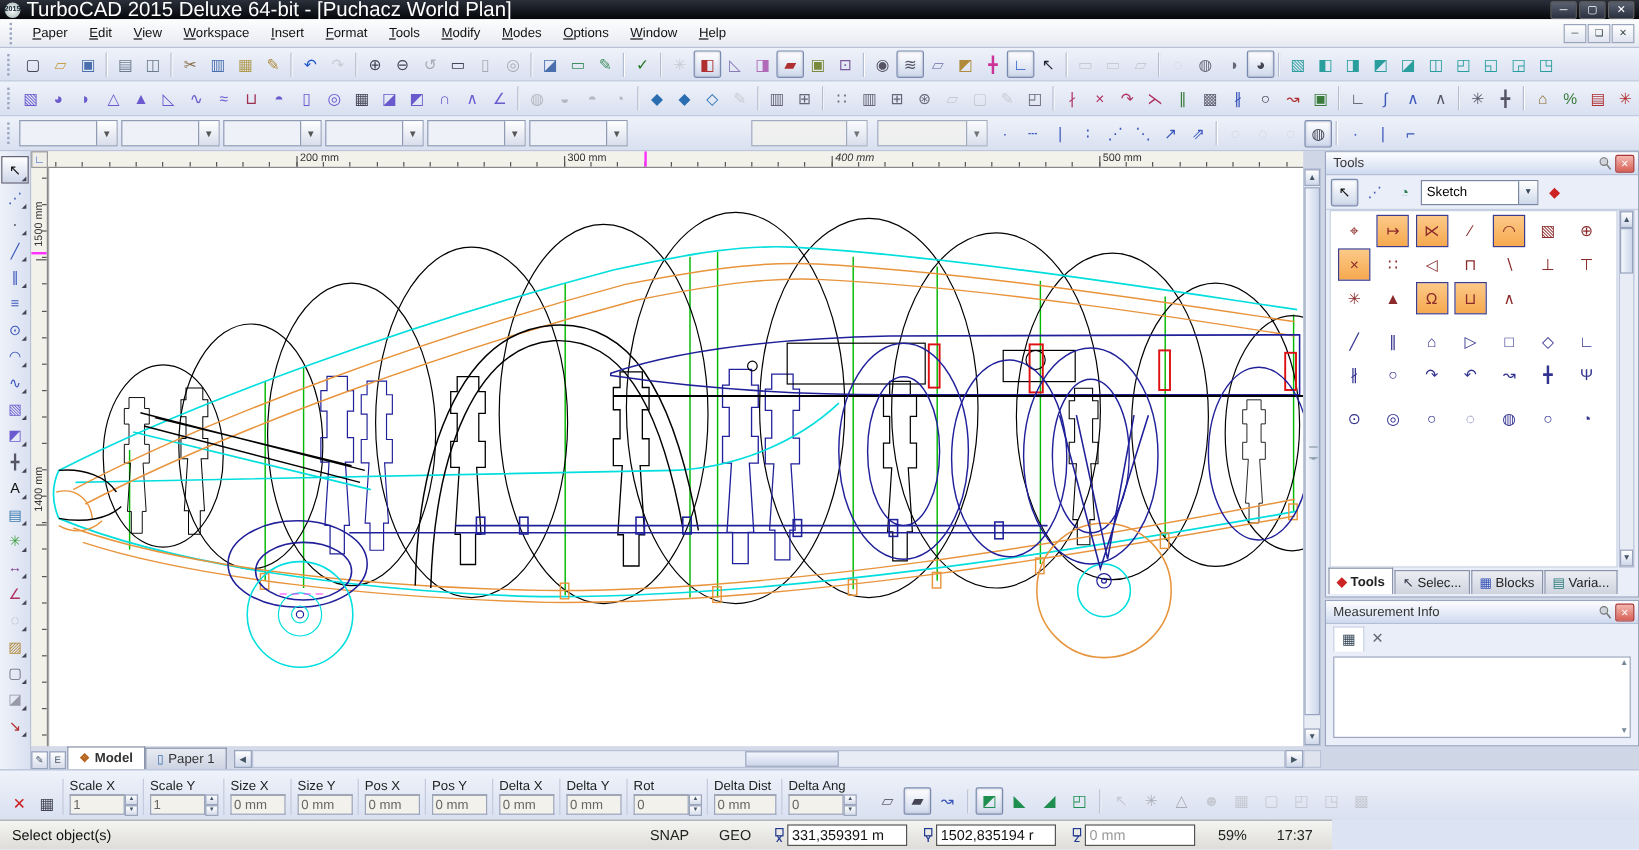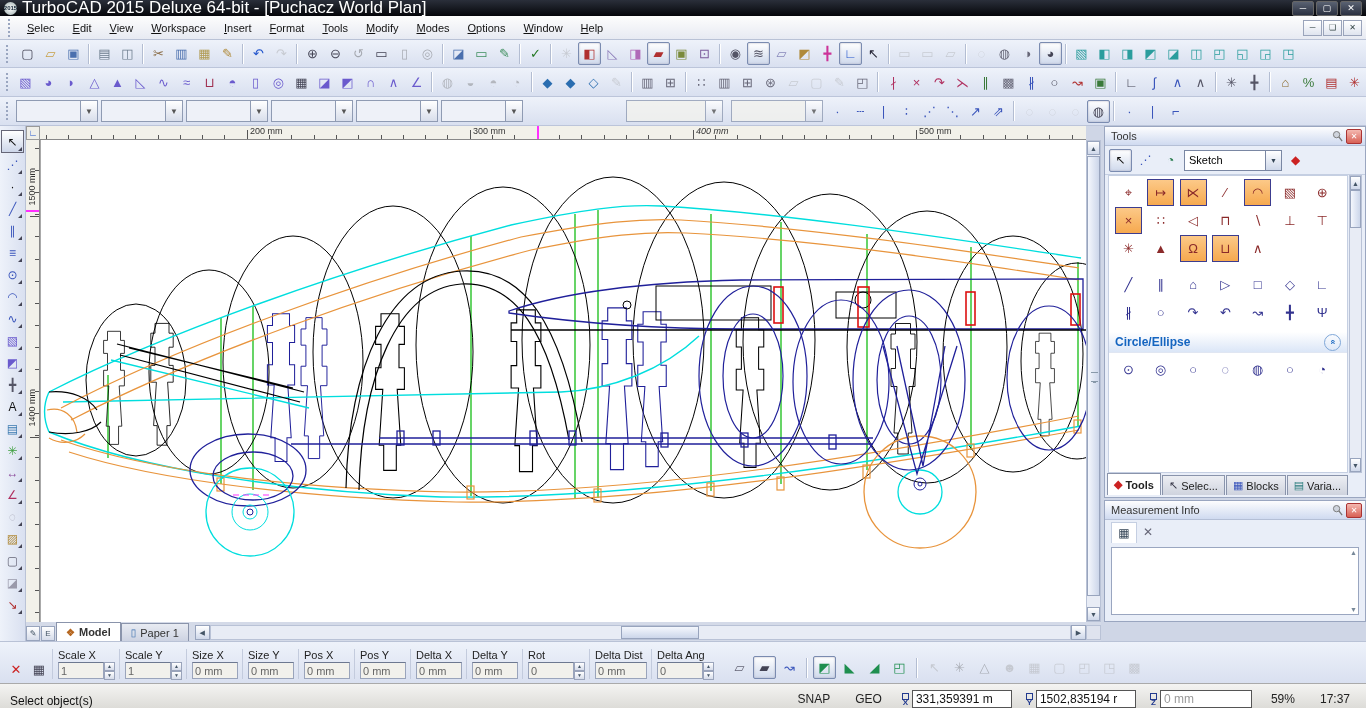--- a/index.html
+++ b/index.html
@@ -103,21 +103,21 @@
   .insico{width:20px;height:20px;display:flex;align-items:center;justify-content:center;font-size:13px;margin-right:3px;}
   .fld{display:flex;flex-direction:column;margin-right:4px;border-left:1px solid #c3cbdd;padding-left:5px;}
   .fld label{font-size:11px;color:#222;margin-bottom:1px;white-space:nowrap;}
   .fwrap{display:flex;align-items:center;}
   .fld input{width:40px;height:15px;border:1px solid #9aa4bb;border-top-color:#6d7890;background:#f2f1ec;color:#666;font-size:11px;font-family:"Liberation Sans",sans-serif;padding:0 2px;}
   .fld.wide input{width:46px;}
   .spin{display:flex;flex-direction:column;width:11px;height:17px;}
   .spin i{flex:1;border:1px solid #9aa4bb;background:linear-gradient(#fff,#d6dcea);font-size:5px;font-style:normal;color:#456;text-align:center;line-height:7px;}
   .insright{display:flex;align-items:center;gap:2px;margin-left:10px;}
   
-  .statusbar{position:absolute;left:0;top:683px;width:1366px;height:25px;background:linear-gradient(#f4f4f2,#dddcd8);border-top:1px solid #aaa;display:flex;align-items:flex-end;box-sizing:border-box;padding:0 10px;font-size:12px;color:#111;}
+  .statusbar{position:absolute;left:0;top:683px;width:1110px;height:25px;background:linear-gradient(#f4f4f2,#dddcd8);border-top:1px solid #aaa;display:flex;align-items:center;box-sizing:border-box;padding:0 10px;font-size:12px;color:#111;}
   .sb-right{margin-left:auto;display:flex;align-items:center;gap:13px;}
   .sbseg{padding:2px 6px;color:#222;}
   .coord{display:flex;align-items:center;gap:2px;}
   .xyzico{display:flex;flex-direction:column;line-height:6px;font-size:7px;color:#223a8f;align-items:center;width:9px;}
   .xyzico b{font-weight:bold;font-size:8px;}
   .xyzico .sq{width:5px;height:5px;border:1px solid #223a8f;}
   .cfield{height:16px;border:1px solid #555;background:#fff;padding:0 3px;display:flex;align-items:center;white-space:nowrap;overflow:hidden;}
   .cfield.x{width:92px;}
   .cfield.y{width:92px;}
   .cfield.z{width:84px;color:#999;}
@@ -133,21 +133,21 @@
     <span class="wbtns">
       <span class="wbtn">─</span>
       <span class="wbtn">▢</span>
       <span class="wbtn">✕</span>
     </span>
   </div>
 
   <div class="menubar">
     <span class="grip"></span>
     <span id="menuItems" style="display:flex;">
-        <span class="menuitem">Selec</span>
+        <span class="menuitem">Paper</span>
         <span class="menuitem">Edit</span>
         <span class="menuitem">View</span>
         <span class="menuitem">Workspace</span>
         <span class="menuitem">Insert</span>
         <span class="menuitem">Format</span>
         <span class="menuitem">Tools</span>
         <span class="menuitem">Modify</span>
         <span class="menuitem">Modes</span>
         <span class="menuitem">Options</span>
         <span class="menuitem">Window</span>
@@ -678,26 +678,20 @@
               <span class="cell navy">◇</span>
               <span class="cell navy">∟</span>
               <span class="cell navy">∦</span>
               <span class="cell navy">○</span>
               <span class="cell navy">↷</span>
               <span class="cell navy">↶</span>
               <span class="cell navy">↝</span>
               <span class="cell navy">╋</span>
               <span class="cell navy">Ψ</span>
             </div>
-          <div class="secthead">
-            <span class="s name sname">Circle/Ellipse</span>
-            <span class="chev">
-                <i>«</i>
-              </span>
-          </div>
           <div class="icongrid" id="circlegrid">
               <span class="cell navy">⊙</span>
               <span class="cell navy">◎</span>
               <span class="cell navy">○</span>
               <span class="cell navy">◌</span>
               <span class="cell navy">◍</span>
               <span class="cell navy">○</span>
               <span class="cell navy">◔</span>
             </div>
         </div>

